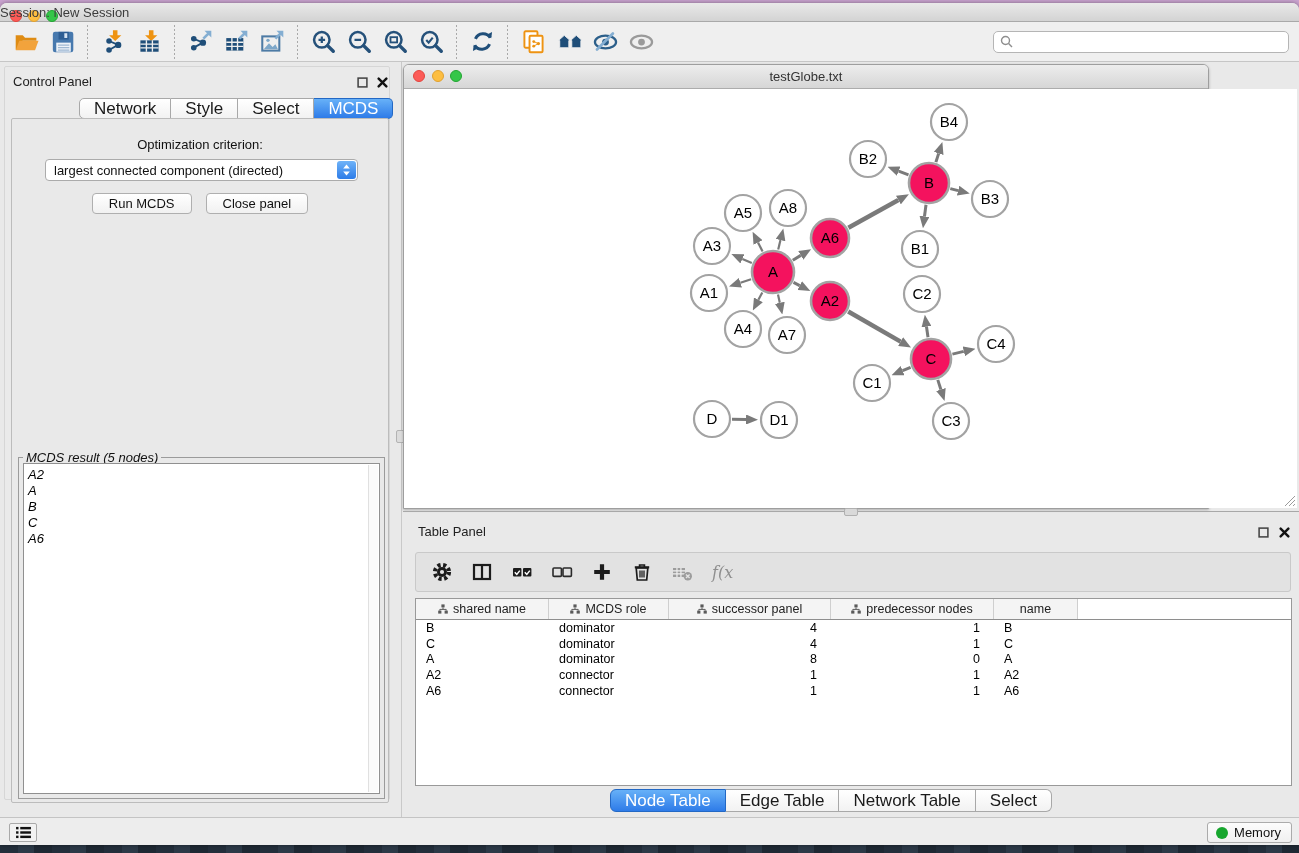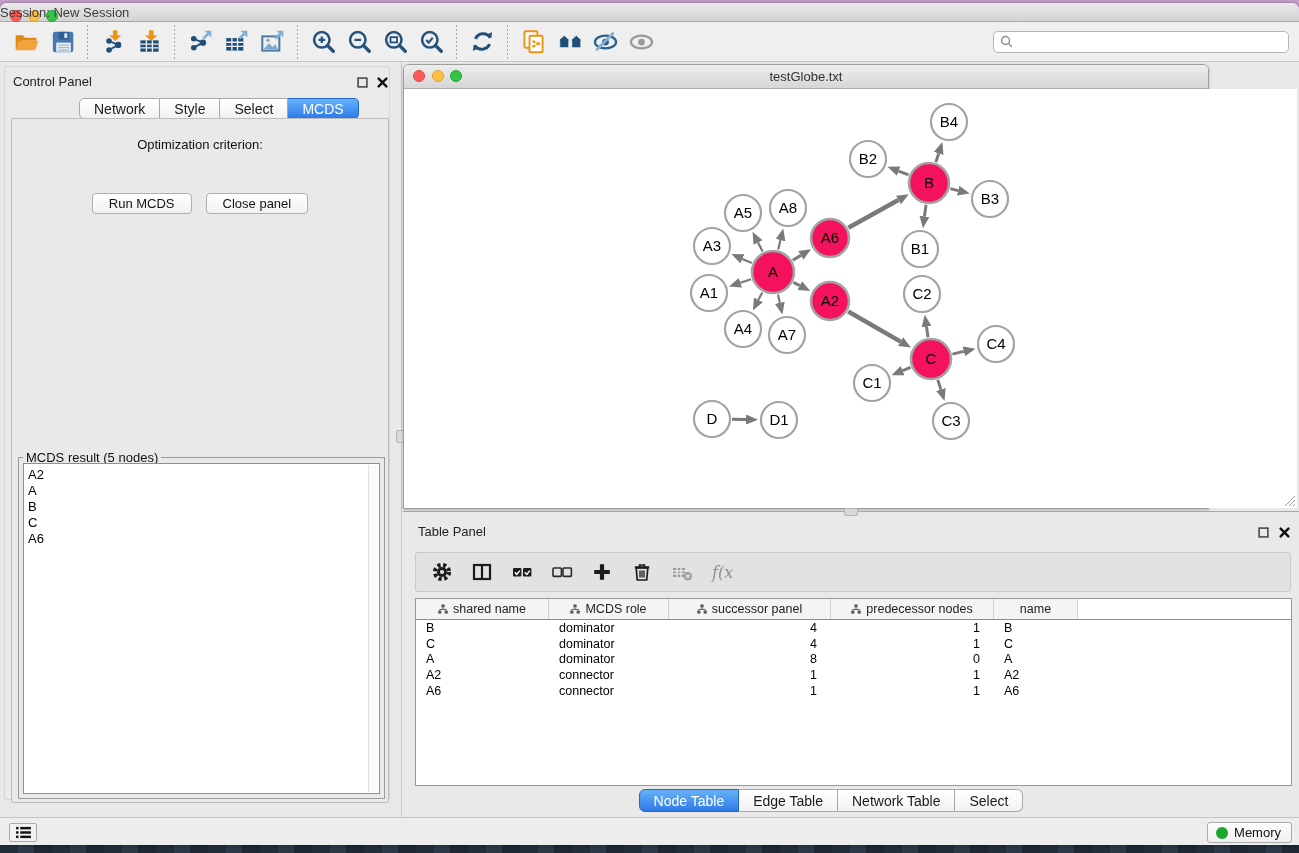--- a/index.html
+++ b/index.html
@@ -46,21 +46,21 @@
   .panel-header { position:relative; height:26px; }
   .panel-header .panel-title { position:absolute; left:8px; top:7px; color:#222; }
   .panel-btn { position:absolute; top:8px; width:14px; height:14px; border:none;
      background:transparent; cursor:pointer; }
   .panel-btn svg { width:11px; height:11px; display:block; }
   .cp-float { left:352px; } .cp-close { left:372px; }
 
   .seg-tabs { position:absolute; display:flex; }
   .control-panel .seg-tabs { left:74px; top:31px; }
   .seg-tab { border:1px solid #a8a8a8; border-left-width:0; background:linear-gradient(#ffffff,#f2f2f2);
-     font-size:14px; color:#1a1a1a; padding:0 14px; height:21px; cursor:pointer;
+     font-size:17px; color:#1a1a1a; padding:0 14px; height:21px; cursor:pointer;
      font-family:"Liberation Sans",sans-serif; }
   .seg-tab:first-child { border-left-width:1px; border-radius:5px 0 0 5px; }
   .seg-tab:last-child { border-radius:0 5px 5px 0; }
   .seg-tab.active { background:linear-gradient(#67b1f8,#2e7be8); color:#fff; border-color:#2368c4; }
 
   .cp-content { position:absolute; left:6px; top:51px; width:378px; height:685px;
      border:1px solid #bcbcbc; background:#e9e9e9; border-radius:2px; }
   .crit-label { position:absolute; left:0; right:0; top:18px; text-align:center; color:#111; }
   .dropdown { position:absolute; left:33px; top:40px; width:313px; height:22px;
      background:#fff; border:1px solid #abababa8; border:1px solid #ababab; border-radius:4px;
@@ -69,21 +69,21 @@
      white-space:nowrap; overflow:hidden; }
   .dropdown .dd-stepper { width:19px; height:18px; margin-right:1px; border-radius:3px;
      background:linear-gradient(#6fb3f8,#2d7ce8); display:flex; align-items:center; justify-content:center; }
   .dd-stepper svg { width:9px; height:12px; display:block; }
   .btn-row { position:absolute; left:0; right:0; top:74px; display:flex; justify-content:center; gap:14px; }
   .push-btn { height:21px; padding:0 16px; font-size:13px; color:#111;
      background:linear-gradient(#ffffff,#f1f1f1); border:1px solid #afafaf; border-radius:4px;
      cursor:pointer; font-family:"Liberation Sans",sans-serif; }
 
   .groupbox { position:absolute; left:6px; top:338px; width:367px; height:342px;
-     border:1px solid #9b9b9b; }
+     border:1px solid #9b9b9b;font-style:italic; }
   .groupbox .legend { position:absolute; top:-8px; left:4px; background:#e9e9e9;
      padding:0 3px; font-size:13px; color:#111; }
   .result-list { position:absolute; left:4px; top:5px; right:4px; bottom:4px;
      background:#fff; border:1px solid #909090; overflow:hidden; }
   .result-scroll { position:absolute; top:1px; right:1px; bottom:1px; width:10px;
      background:#fafafa; border-left:1px solid #e0e0e0; }
   .result-items { padding:3px 0 0 4px; }
   .result-items div { font-size:13px; line-height:16px; color:#000; cursor:default; }
 
   
@@ -364,20 +364,29 @@
           </button>
       </div>
       <div class="seg-tabs">
           <button class="seg-tab">Network</button>
           <button class="seg-tab">Style</button>
           <button class="seg-tab">Select</button>
           <button class="seg-tab active">MCDS</button>
         </div>
       <div class="cp-content">
         <div class="crit-label">Optimization criterion:</div>
+        <div class="dropdown">
+          <span class="dd-value">largest connected component (directed)</span>
+          <span class="dd-stepper">
+            <svg viewBox="0 0 9 12">
+                <path d="M4.5 0.5L7.8 4.5H1.2z" fill="#fff"></path>
+                <path d="M4.5 11.5L1.2 7.5h6.6z" fill="#fff"></path>
+              </svg>
+          </span>
+        </div>
         <div class="btn-row">
           <button class="push-btn">Run MCDS</button>
           <button class="push-btn">Close panel</button>
         </div>
         <div class="groupbox">
           <span class="legend">MCDS result (5 nodes)</span>
           <div class="result-list">
             <div class="result-items">
                 <div>A2</div>
                 <div>A</div>

